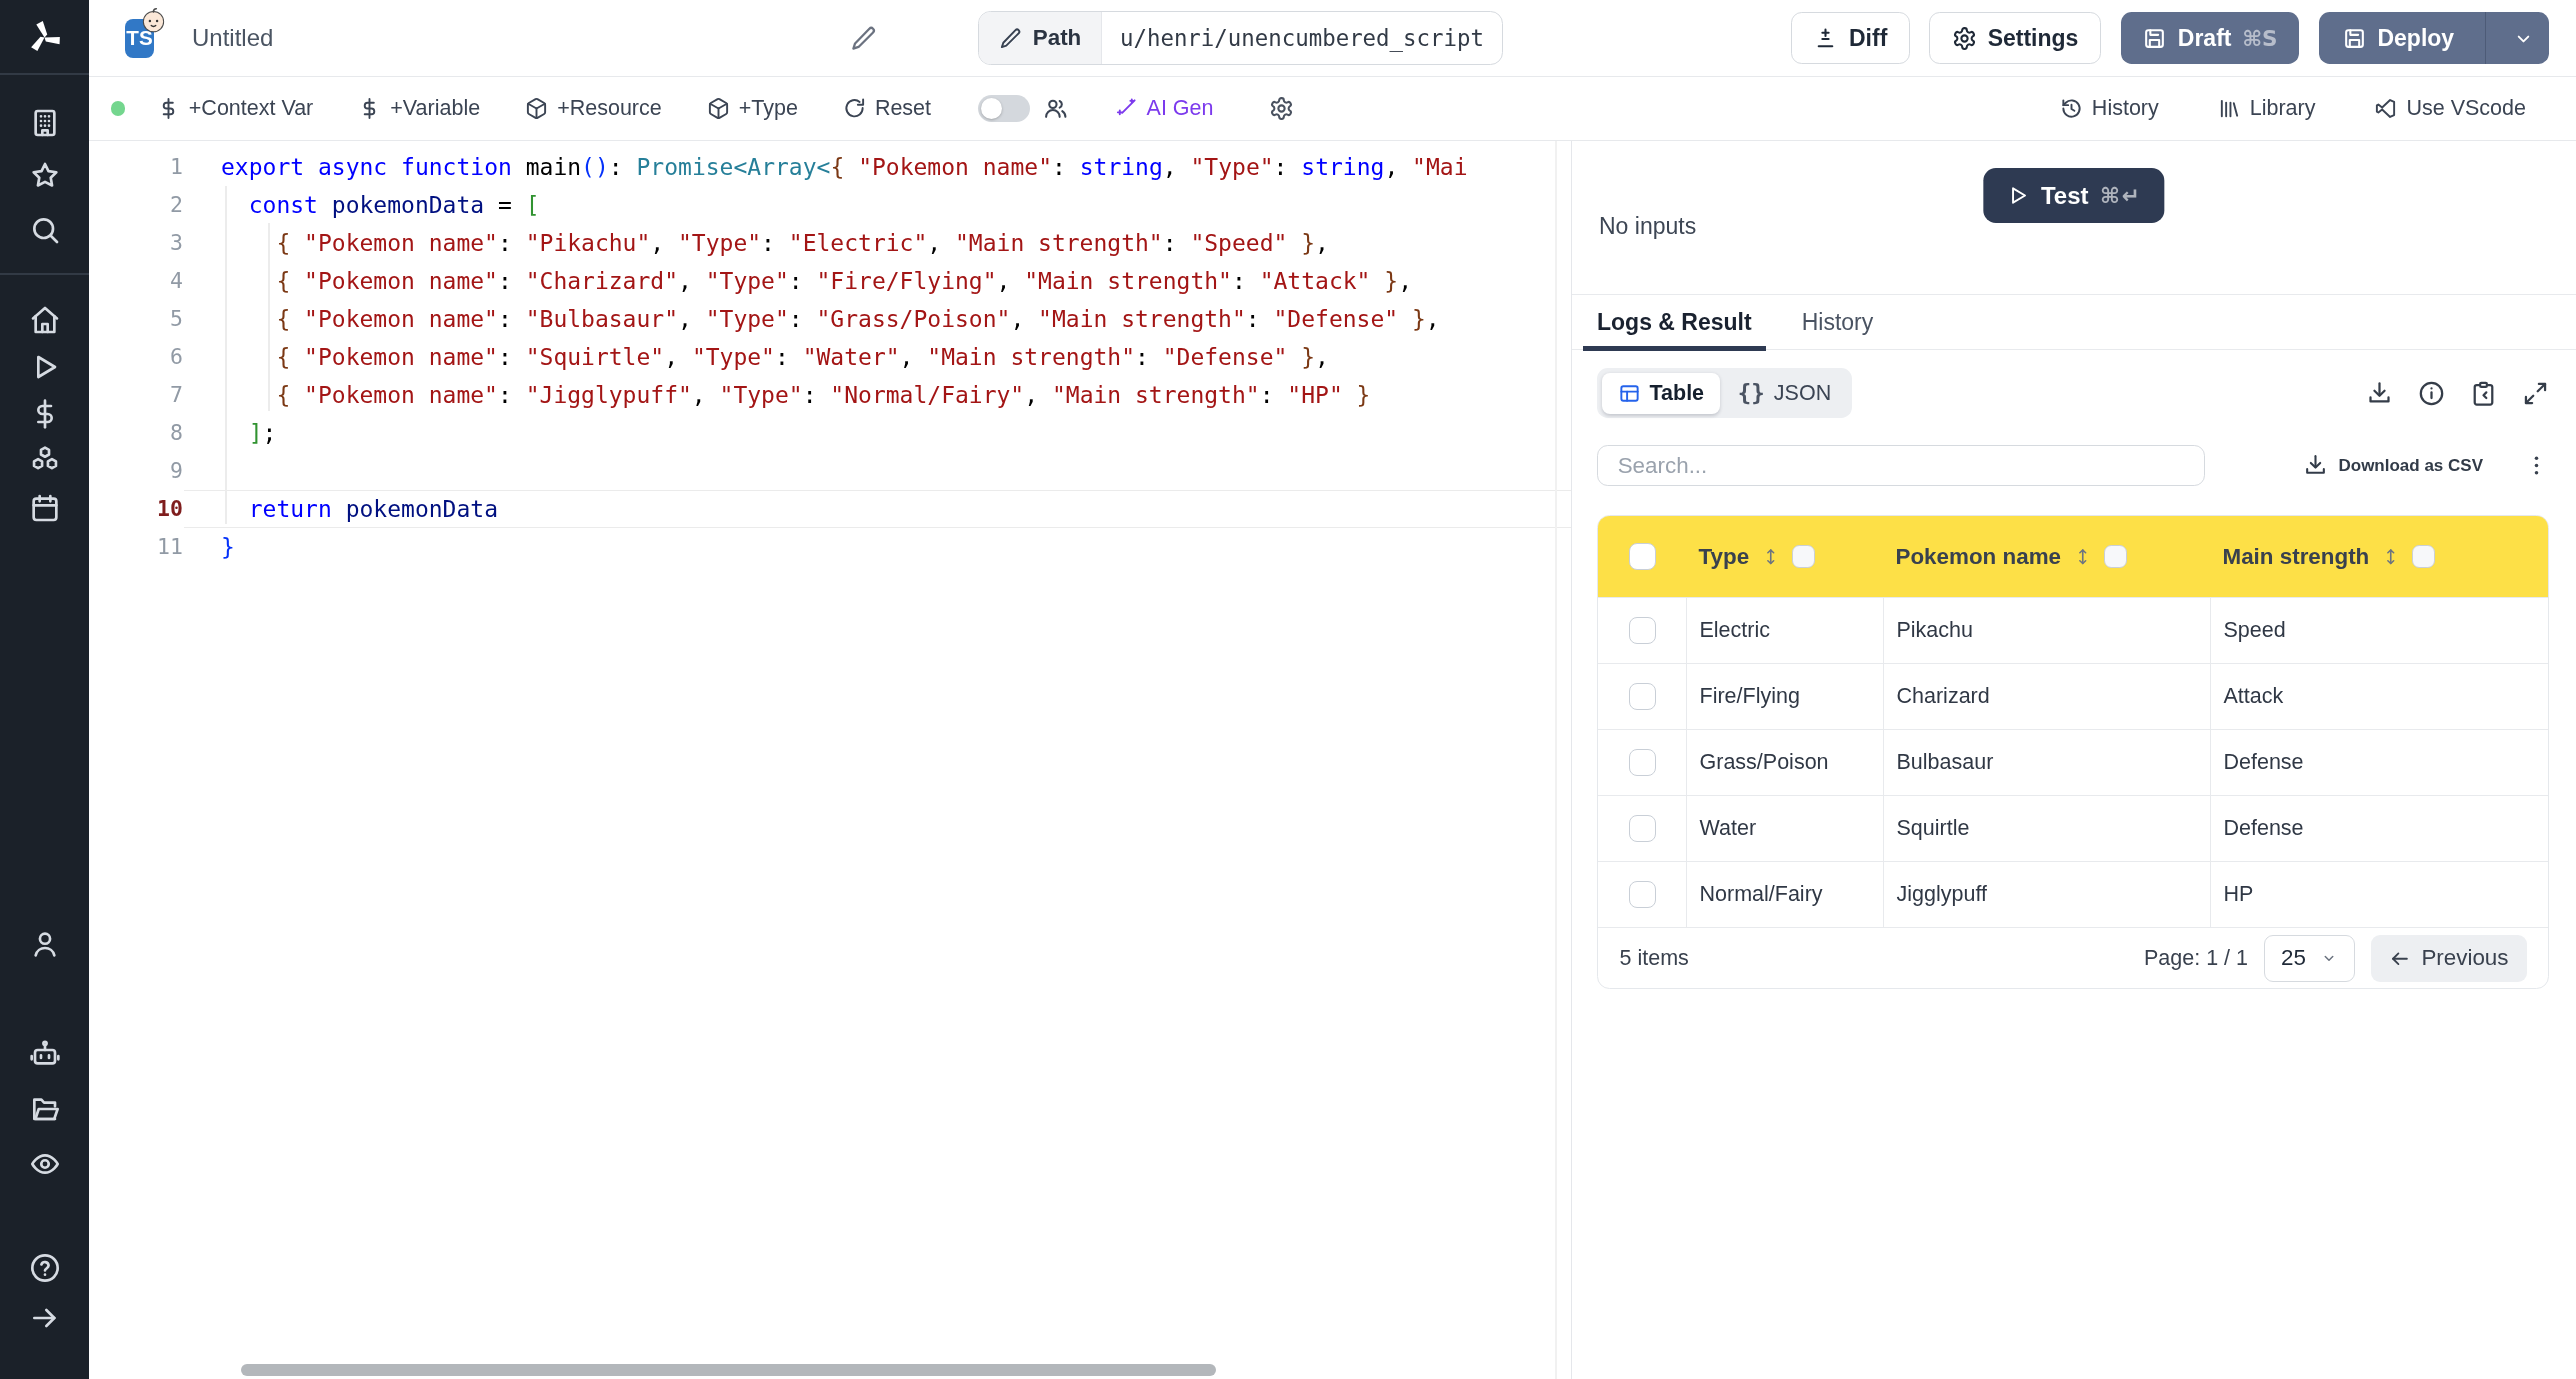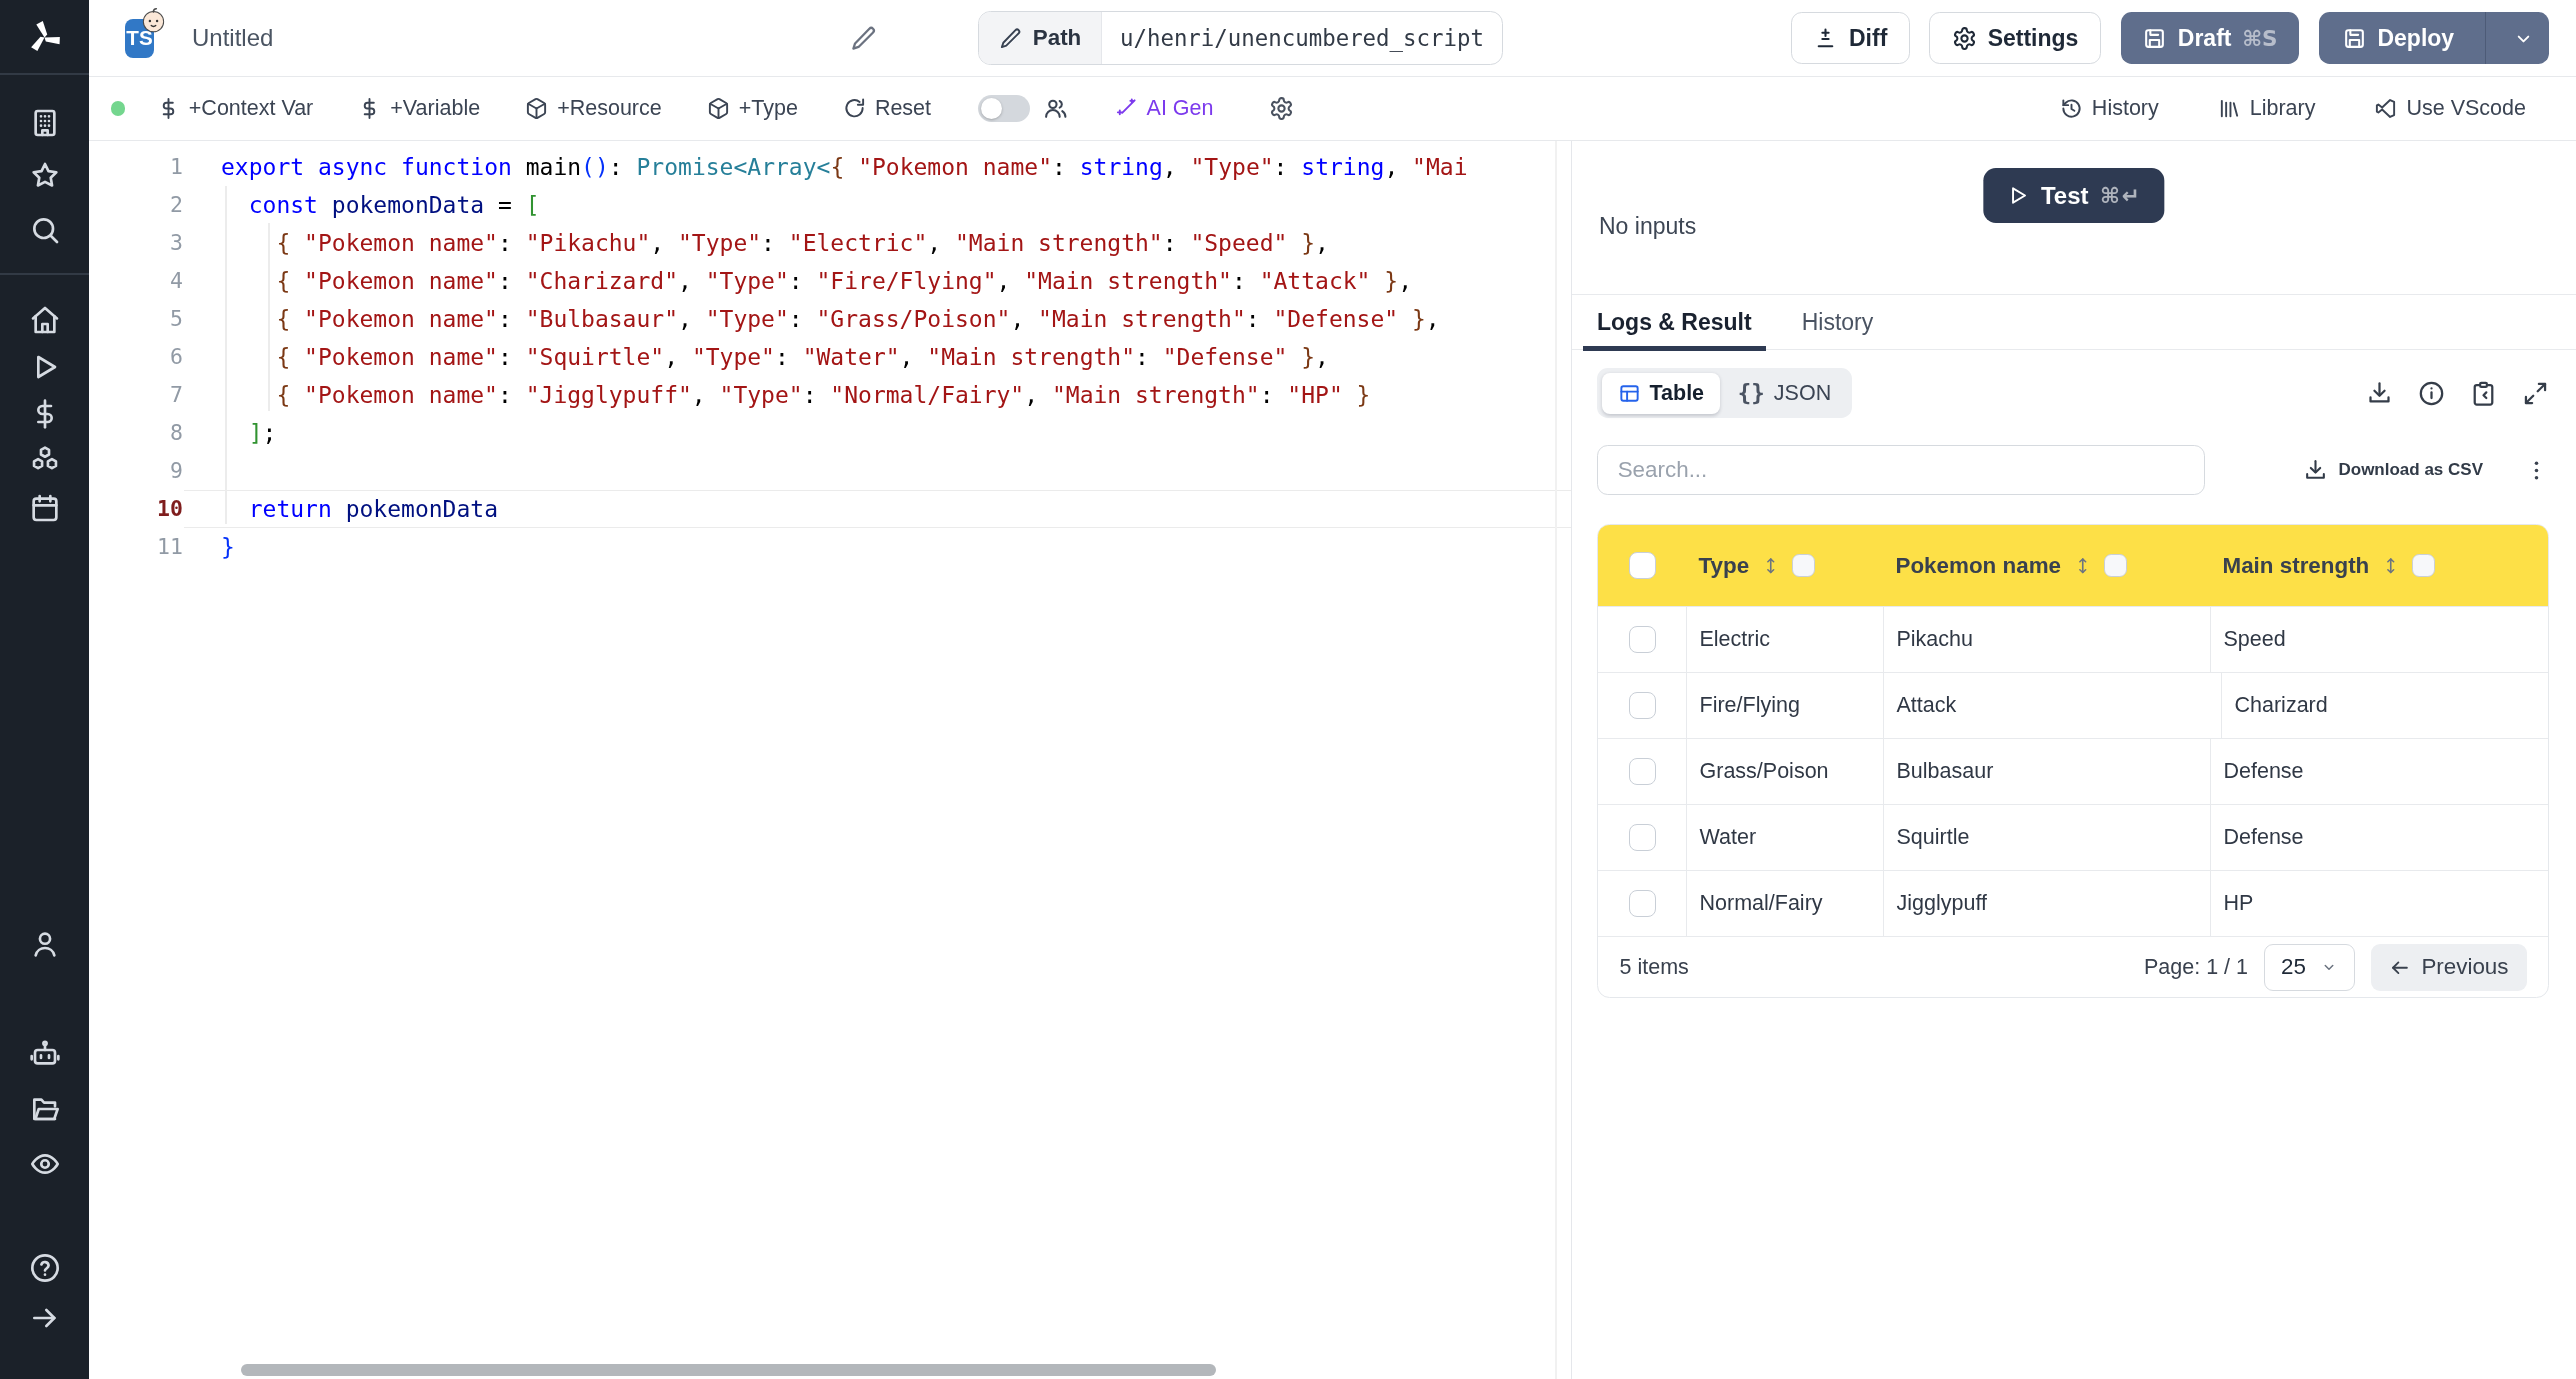--- a/index.html
+++ b/index.html
@@ -93,21 +93,21 @@
   .rp-body { flex:1; padding:18px 27px 0 25px; display:flex; flex-direction:column; min-height:0;gap:13px; }
   .view-row { display:flex; align-items:center; justify-content:space-between; }
   .seg { display:flex; background:#edeff2; border-radius:10.7px; padding:4.5px; gap:1.8px; }
   .seg-btn { display:flex; align-items:center; gap:9px; padding:0 16px; height:41px; border-radius:8px; font-size:21.5px; color:#3b4453; background:transparent; border:none; cursor:pointer; font-family:inherit; }
   .seg-btn.active { background:#fff; box-shadow:0 1.8px 3.6px rgba(15,23,42,.18); font-weight:600; color:#16202e; }
   .seg-btn .icon { width:23px; height:23px; color:#2563eb; }
   .braces { font-family:"DejaVu Sans Mono", monospace; font-size:22.4px; font-weight:700; color:#4a5362; }
   .result-icons { display:flex; align-items:center; gap:25px; }
   .result-icons .icon { width:27px; height:27px; color:#353d49; cursor:pointer; }
   .search-row { display:flex; align-items:center; margin-top:14.3px; }
-  .search-input { width:608px; height:50px; border:1.8px solid #d6dadf; border-radius:10.7px; padding:0 19.7px; font-size:22.4px; color:#1f2937; outline:none; font-family:inherit; background:#fff; }
+  .search-input { width:608px; height:41px; border:1.8px solid #d6dadf; border-radius:10.7px; padding:0 19.7px; font-size:22.4px; color:#1f2937; outline:none; font-family:inherit; background:#fff; }
   .search-input::placeholder { color:#9aa2ad; }
   .csv-btn { margin-left:auto; display:flex; align-items:center; gap:10.7px; background:none; border:none; font-size:17px; font-weight:600; color:#323b48; cursor:pointer; font-family:inherit; }
   .csv-btn .icon { width:25px; height:25px; }
   .kebab-btn { margin-left:41px; }
   .kebab-btn .icon { width:25px; height:25px; color:#39414e; }
 
   .t-card { margin-top:16px; border:1.8px solid #e5e8ec; border-radius:12.5px; overflow:hidden; background:#fff; }
   .t-head { display:flex; align-items:center; height:81px; background:#fde047; }
   .th { display:flex; align-items:center; gap:10.7px; padding-left:12.5px; font-size:22.4px; font-weight:600; color:#39414e; }
   .col-cb { width:88px; display:flex; justify-content:center; align-items:center; align-self:stretch; flex:none; }
@@ -636,22 +636,22 @@
                   </div>
                   <div class="t-cell w-type">Electric</div>
                   <div class="t-cell w-name">Pikachu</div>
                   <div class="t-cell w-str">Speed</div>
                 </div>
                 <div class="t-row">
                   <div class="col-cb">
                     <span class="cb"></span>
                   </div>
                   <div class="t-cell w-type">Fire/Flying</div>
+                  <div class="t-cell w-name">Charizard</div>
                   <div class="t-cell w-str">Attack</div>
-                  <div class="t-cell w-name">Charizard</div>
                 </div>
                 <div class="t-row">
                   <div class="col-cb">
                     <span class="cb"></span>
                   </div>
                   <div class="t-cell w-type">Grass/Poison</div>
                   <div class="t-cell w-name">Bulbasaur</div>
                   <div class="t-cell w-str">Defense</div>
                 </div>
                 <div class="t-row">

